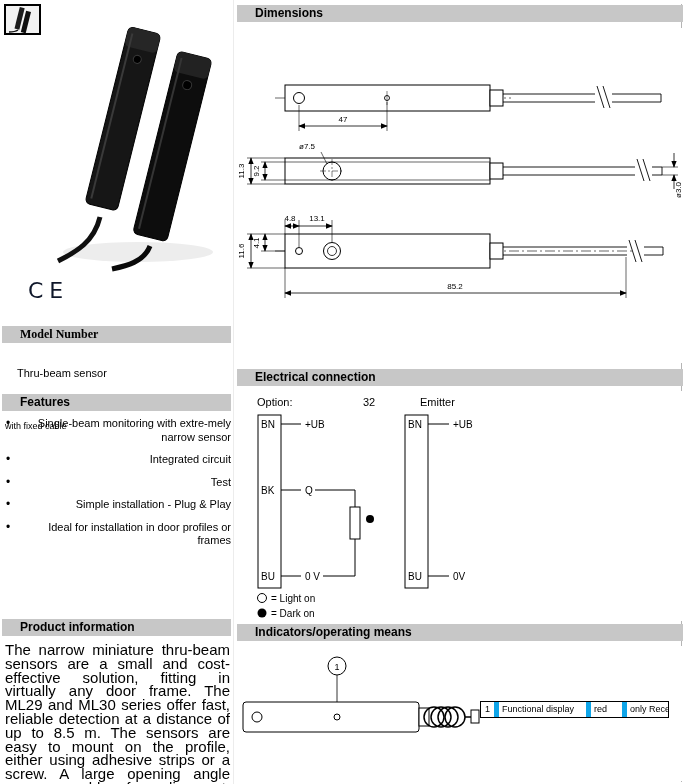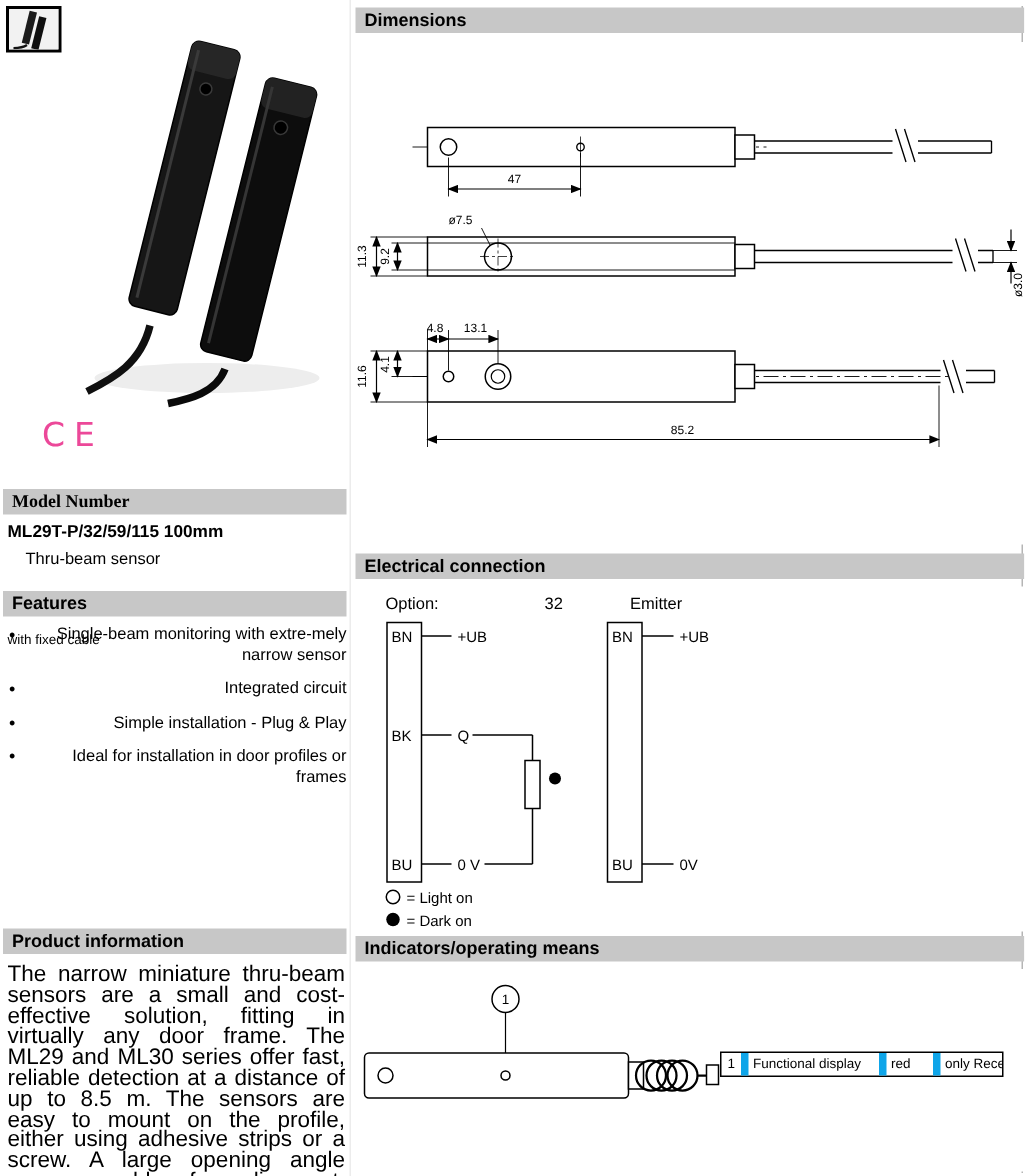--- a/index.html
+++ b/index.html
@@ -1,31 +1,31 @@
 <!DOCTYPE html>
 <html><head>
 <meta charset="utf-8">
 <style>
   * { margin:0; padding:0; box-sizing:border-box; }
   html,body { background:#fff; }
   body { width:683px; height:784px; font-family:"Liberation Sans", sans-serif; color:#000; }
   #page { position:relative; width:683px; height:784px; background:#fff; overflow:hidden; }
 
-  .bar { position:absolute; background:#c7c7c7; font-weight:bold; font-size:12px; line-height:17px; height:17px; padding-left:6px; white-space:nowrap; }
+  .bar { position:absolute; background:#c7c7c7; font-weight:bold; font-size:12px; line-height:17px; height:17px; padding-left:18px; white-space:nowrap; }
   .bar-left  { left:2px;   width:229px; }
   .bar-right { left:237px; width:446px; }
 
   .vdivider { position:absolute; left:233px; top:0; width:1px; height:784px; background:#ececec; }
   .redge    { position:absolute; left:681px; top:4px; width:1px; height:778px; background:#b5b5b5; }
 
   .logo-box { position:absolute; left:4px; top:4px; width:37px; height:31px; border:2px solid #000; background:#fff; }
 
   .photo { position:absolute; left:28px; top:14px; }
 
-  .ce-mark { position:absolute; left:28px; top:278px; font-size:22px; letter-spacing:6px; color:#ec4899; font-family:"DejaVu Sans", sans-serif; }
+  .ce-mark { position:absolute; left:28px; top:278px; font-size:22px; letter-spacing:6px; color:#0f172a; font-family:"DejaVu Sans", sans-serif; }
 
   .model-number { position:absolute; left:5px; top:349px; font-size:11.5px; font-weight:bold; width:226px; }
   .model-type   { position:absolute; left:17px; top:367px; font-size:11px; }
   .model-sub    { position:absolute; left:5px; top:389px; font-size:9px;margin-top:32px; }
 
   .features-list { position:absolute; left:5px; top:417px; width:226px; font-size:11px; line-height:13.5px; list-style:none;text-align:right; }
   .features-list li { position:relative; padding-left:13px; margin-bottom:9px; }
   .features-list li::before { content:"\2022"; position:absolute; left:1px; top:0; font-size:12px; }
 
   .product-info-text { position:absolute; left:5px; top:643px; width:225px; font-size:15px; line-height:13.8px; text-align:justify; }
@@ -75,28 +75,28 @@
       <rect x="125" y="38" width="35" height="21" rx="5" fill="#222"></rect>
       <circle cx="142" cy="69" r="4.5" fill="#000" stroke="#383838"></circle>
       <line x1="130" y1="44" x2="130" y2="220" stroke="#353535" stroke-width="2"></line>
     </g>
     <path d="M122,232 C116,248 98,252 84,255" stroke="#0a0a0a" stroke-width="5" fill="none"></path>
   </svg>
 
   <div class="ce-mark">CE</div>
 
   <div class="bar bar-left" style="top:326px;font-family:Liberation Serif, serif;">Model Number</div>
-  <div class="model-number">ML29T-P/32/59/115 100mm</div>
   <div class="model-type">Thru-beam sensor</div>
   <div class="model-sub">with fixed cable</div>
 
   <div class="bar bar-left" style="top:394px;">Features</div>
   <ul class="features-list">
     <li>Single-beam monitoring with extre-mely narrow sensor</li>
     <li>Integrated circuit</li>
+    <li>Test</li>
     <li>Simple installation - Plug &amp; Play</li>
     <li>Ideal for installation in door profiles or frames</li>
   </ul>
 
   <div class="bar bar-left" style="top:619px;">Product information</div>
   <div class="product-info-text">The narrow miniature thru-beam sensors are a small and cost-effective solution, fitting in virtually any door frame. The ML29 and ML30 series offer fast, reliable detection at a distance of up to 8.5 m. The sensors are easy to mount on the profile, either using adhesive strips or a screw. A large opening angle ensures problem-free alignment. Several sensors can be mounted in a cross formation to offer multi-beam protection.</div>
 
   <div class="bar bar-right" style="top:5px;">Dimensions</div>
 
   <svg class="drawing" style="left:237px; top:28px;" width="446" height="335" viewBox="0 0 446 335">

